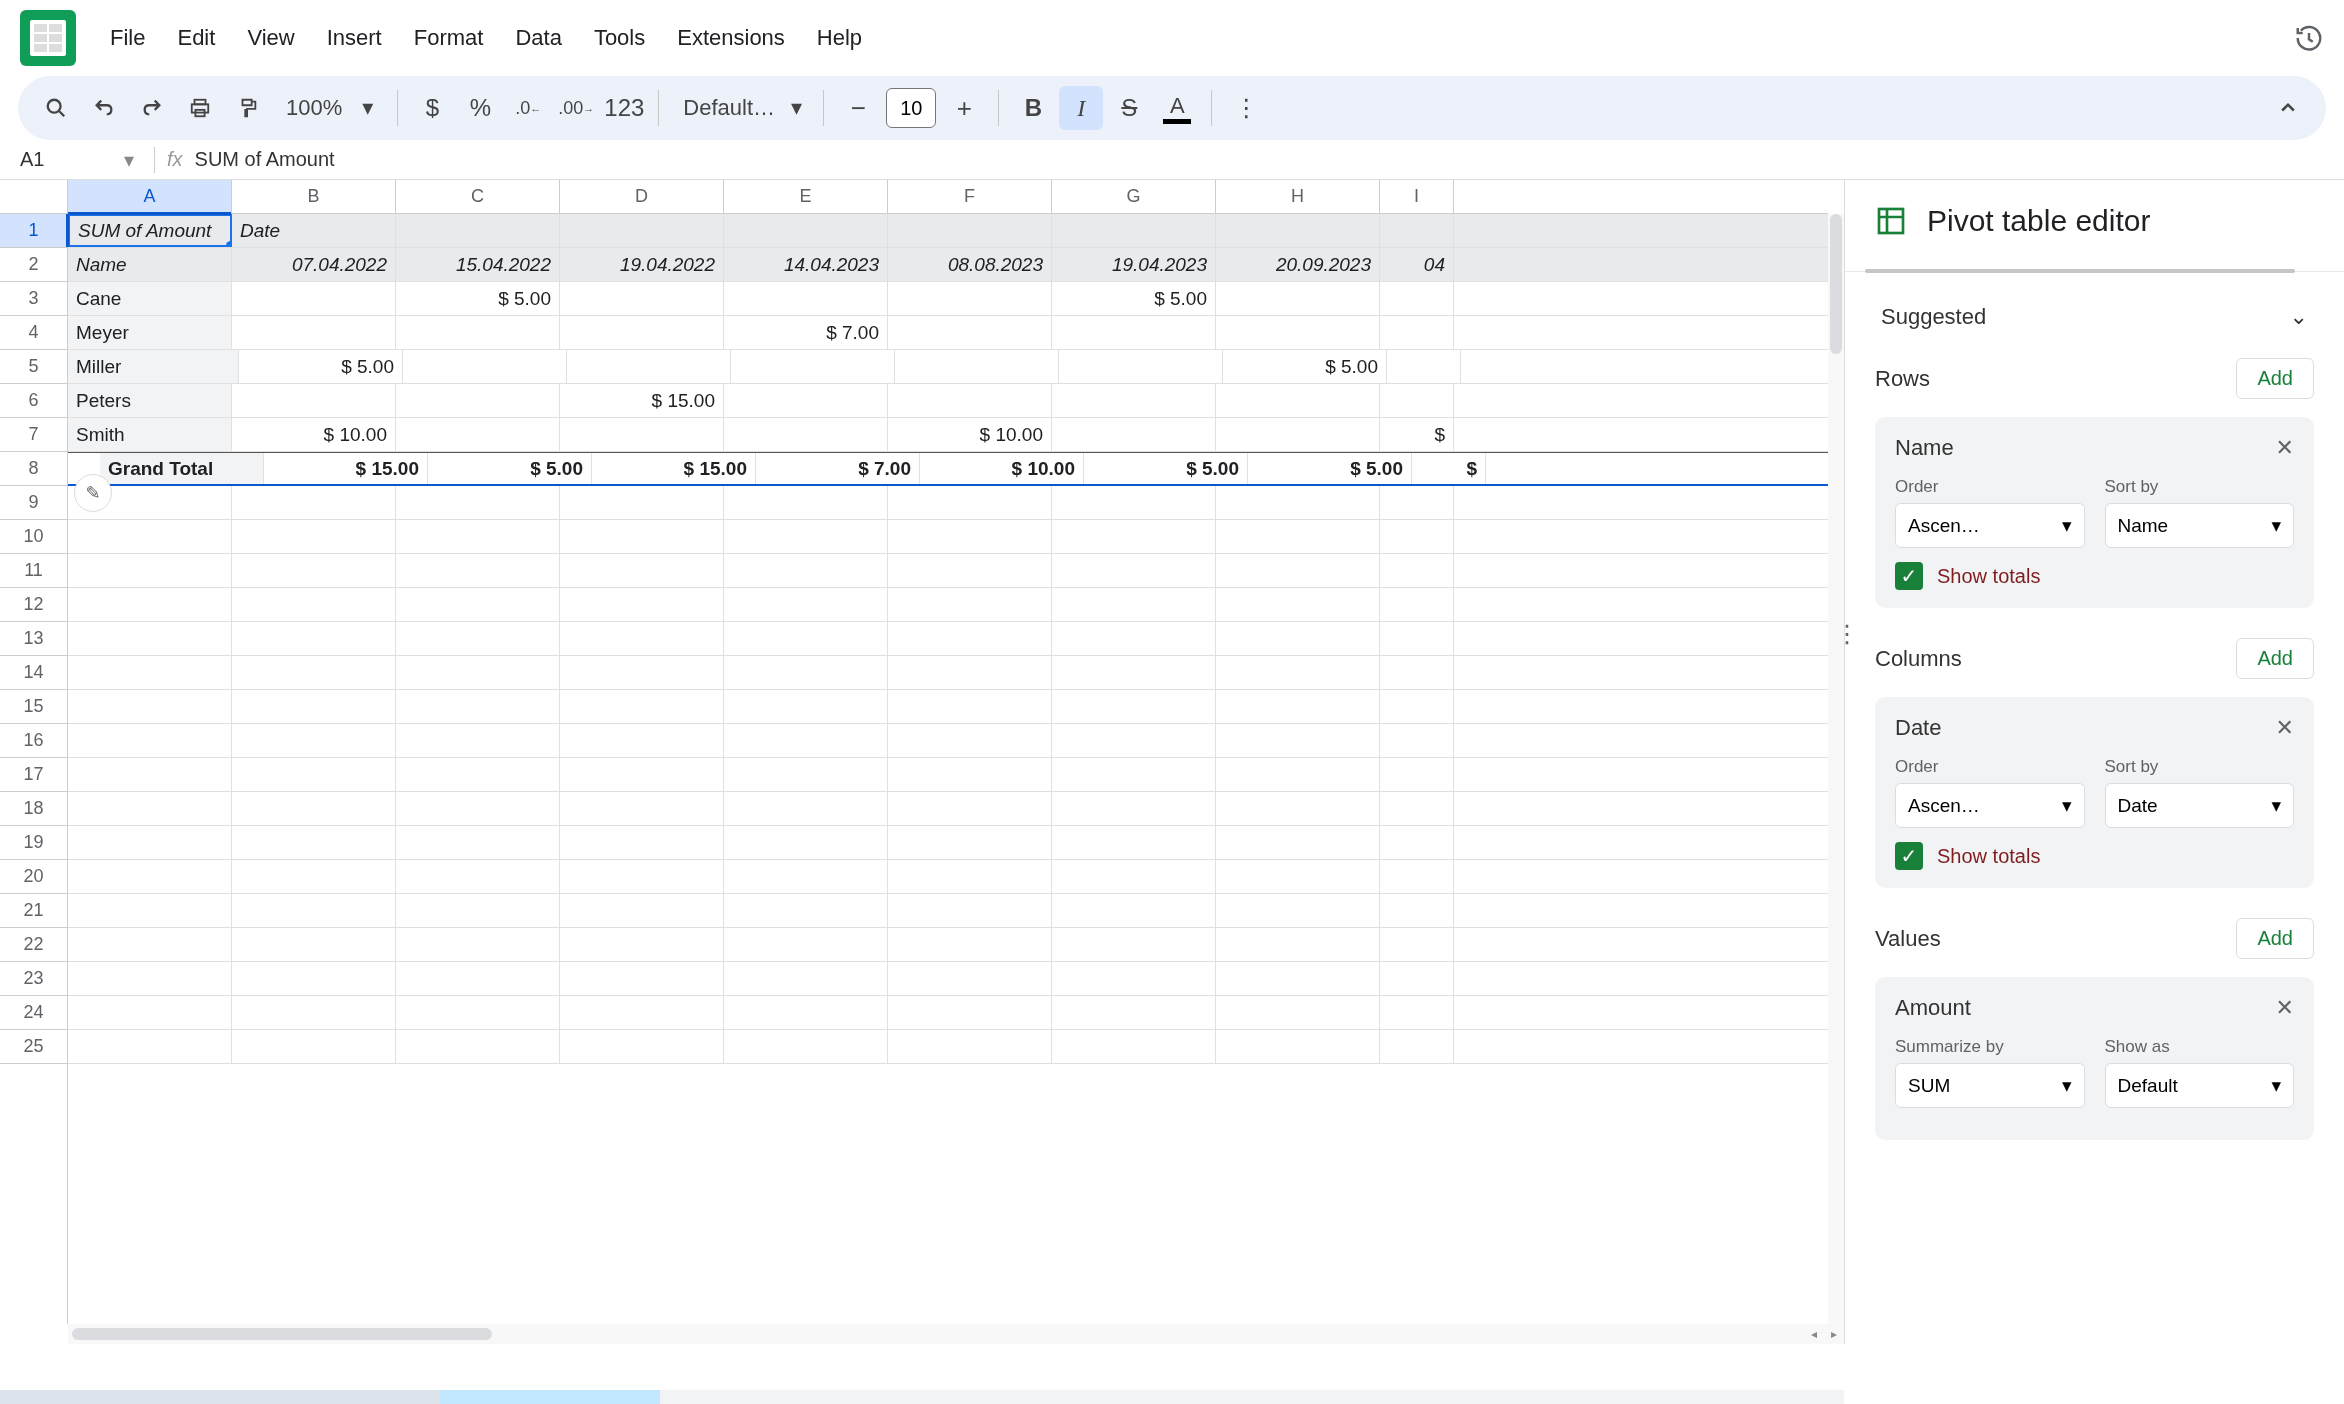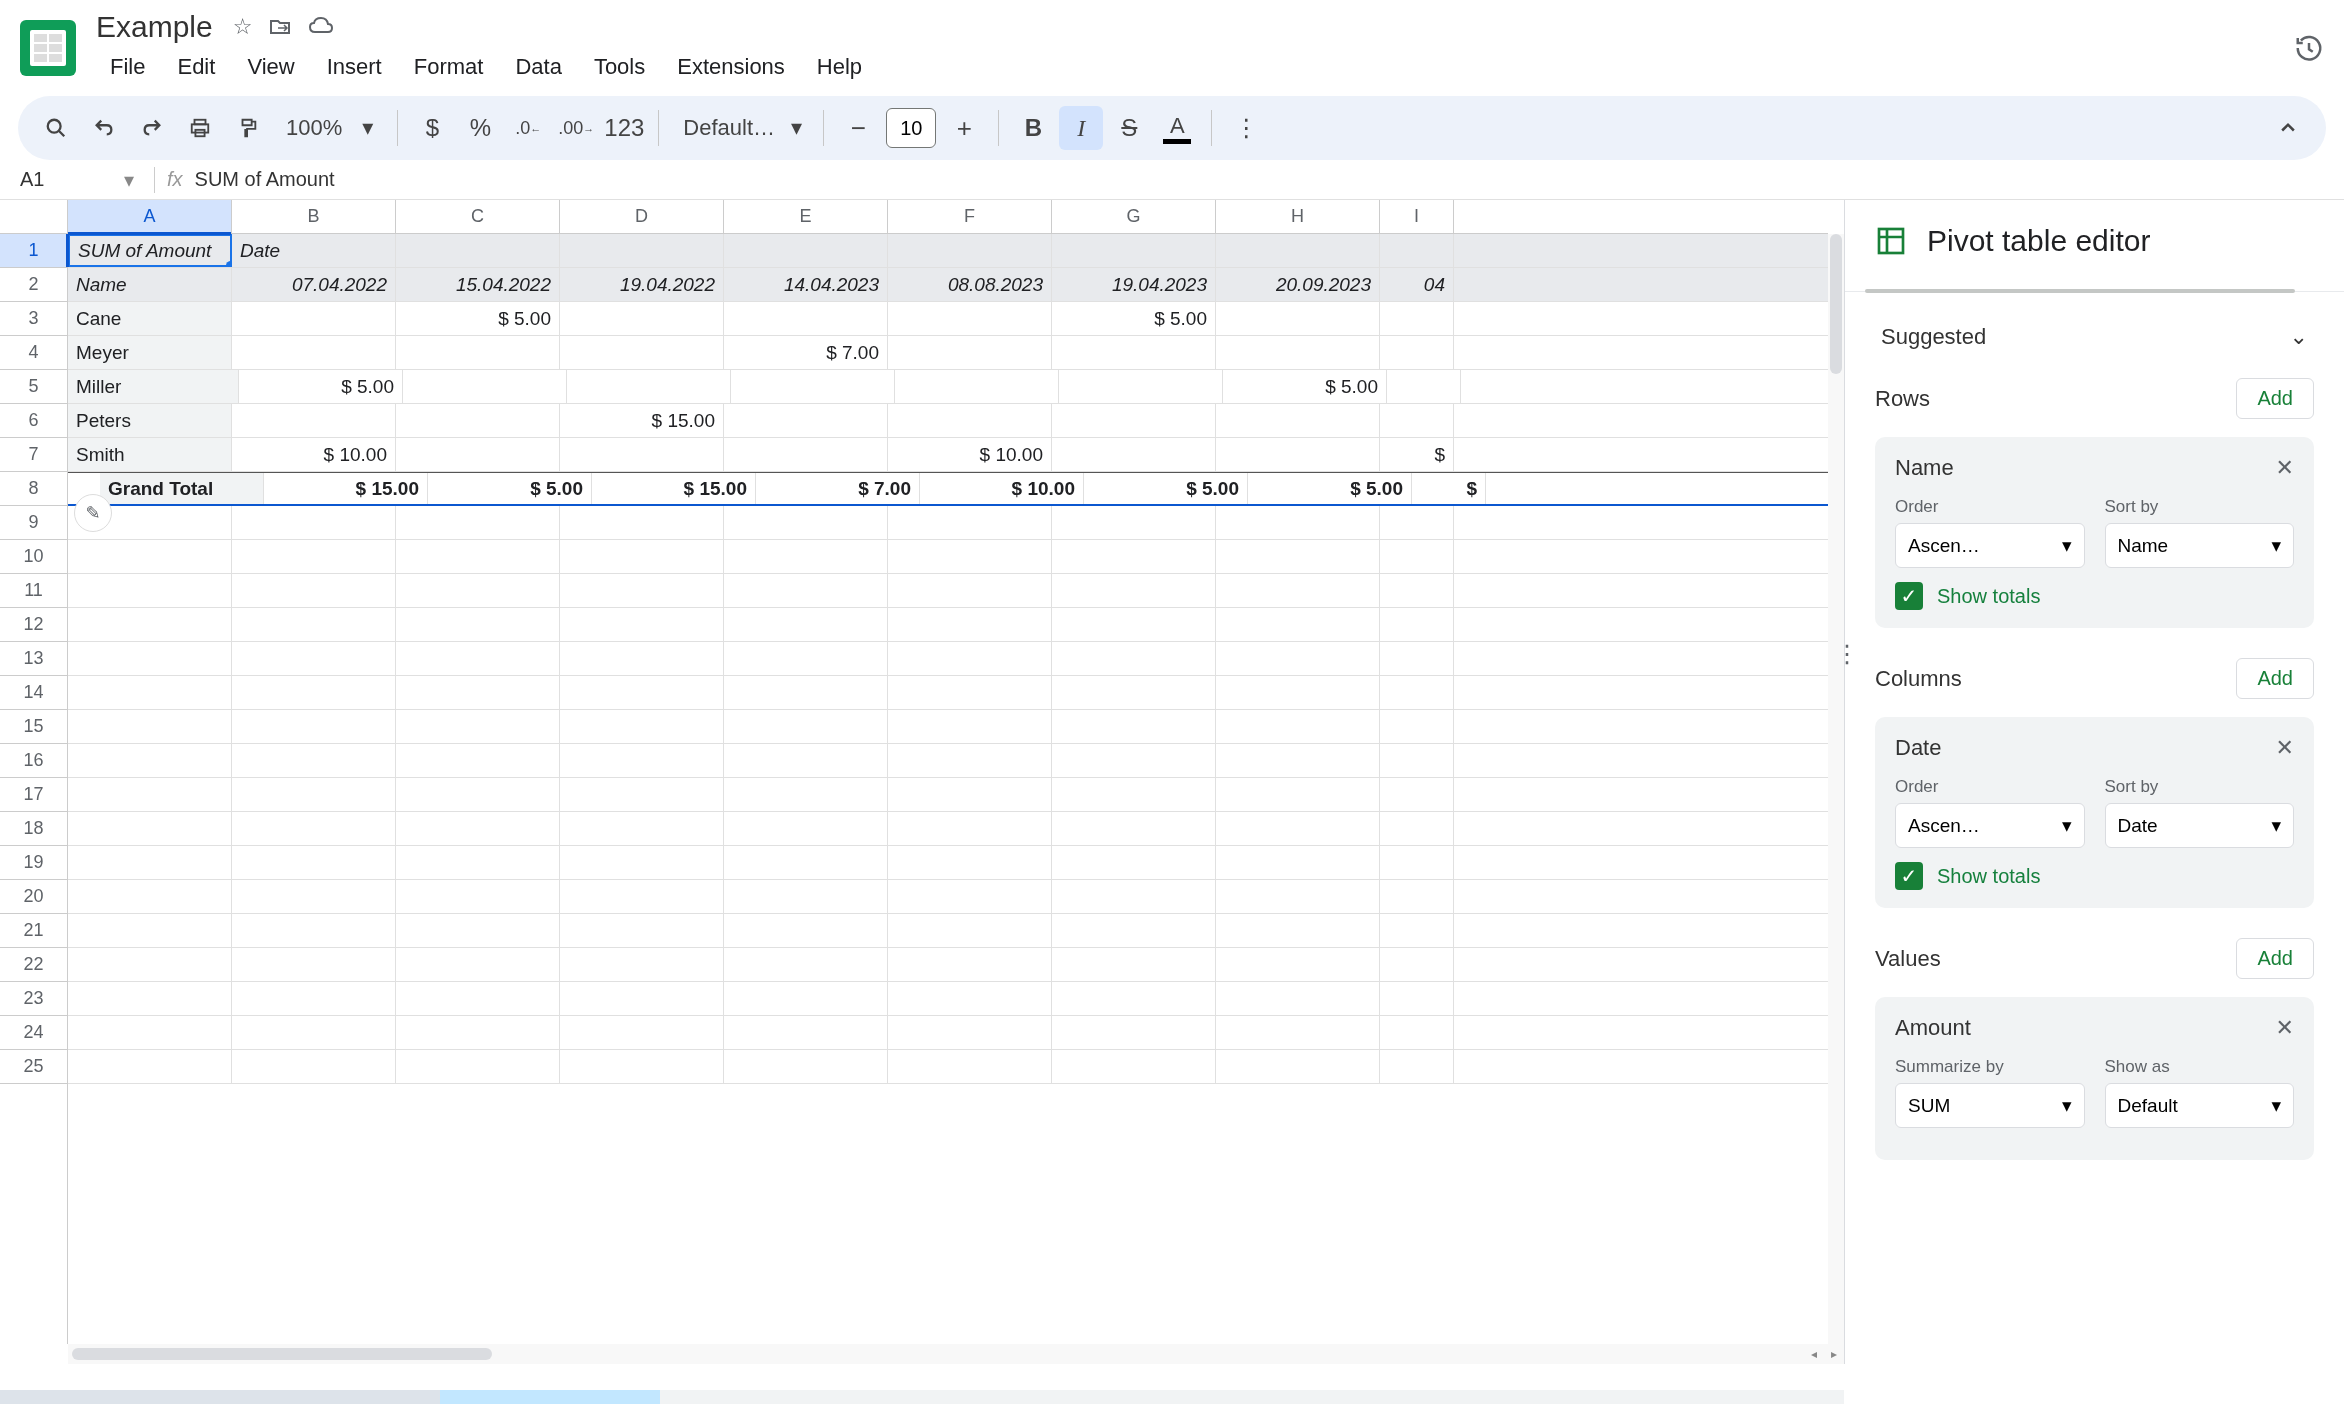--- a/index.html
+++ b/index.html
@@ -96,21 +96,21 @@
 .pill { background: #f1f3f4; border-radius: 10px; padding: 18px 20px; margin-bottom: 30px; }
 .pill-header { display: flex; align-items: center; justify-content: space-between; margin-bottom: 16px; }
 .pill-title { font-size: 22px; font-weight: 500; color: #333; }
 .pill-close { font-size: 22px; color: #5f6368; cursor: pointer; }
 .pill-controls { display: flex; gap: 20px; margin-bottom: 14px; }
 .pill-col { flex: 1; }
 .pill-label { font-size: 17px; color: #5f6368; margin-bottom: 6px; }
 .pill-select { background: #fff; border: 1px solid #dadce0; border-radius: 6px; padding: 10px 12px; font-size: 19px; display: flex; align-items: center; justify-content: space-between; cursor: pointer; }
 .pill-check { display: flex; align-items: center; gap: 14px; }
 .checkbox { width: 28px; height: 28px; background: #188038; border-radius: 4px; display: flex; align-items: center; justify-content: center; color: #fff; font-size: 20px; }
-.check-label { font-size: 20px; color: #15803d; }
+.check-label { font-size: 20px; color: #7f1d1d; }
 
 .bottom-bar { position: absolute; bottom: 0; left: 0; right: 500px; height: 14px; display: flex; }
 .bottom-bar div { height: 100%; }
 
 svg { display: block; }
 </style>
 </head>
 <body>
 
 <div class="header">
@@ -118,37 +118,20 @@
     <div class="logo-inner">
         <div></div>
         <div></div>
         <div></div>
         <div></div>
         <div></div>
         <div></div>
       </div>
   </div>
   <div class="title-area">
-    <div class="title-row">
-      <span class="doc-title">Example</span>
-      <div class="title-icons">
-        <span>☆</span>
-        <span>
-          <svg width="24" height="24" viewBox="0 0 24 24" fill="none" stroke="#5f6368" stroke-width="2">
-              <path d="M3 7 L3 19 L21 19 L21 9 L12 9 L10 7 Z"></path>
-              <path d="M16 11 L19 14 L16 17 M10 14 L19 14" stroke-width="1.5"></path>
-            </svg>
-        </span>
-        <span>
-          <svg width="26" height="24" viewBox="0 0 26 24" fill="none" stroke="#5f6368" stroke-width="2">
-              <path d="M7 18 Q2 18 2 13 Q2 9 6 9 Q7 4 13 4 Q19 4 20 10 Q24 10 24 14 Q24 18 20 18 Z"></path>
-            </svg>
-        </span>
-      </div>
-    </div>
     <div class="menubar">
       <span>File</span>
       <span>Edit</span>
       <span>View</span>
       <span>Insert</span>
       <span>Format</span>
       <span>Data</span>
       <span>Tools</span>
       <span>Extensions</span>
       <span>Help</span>

